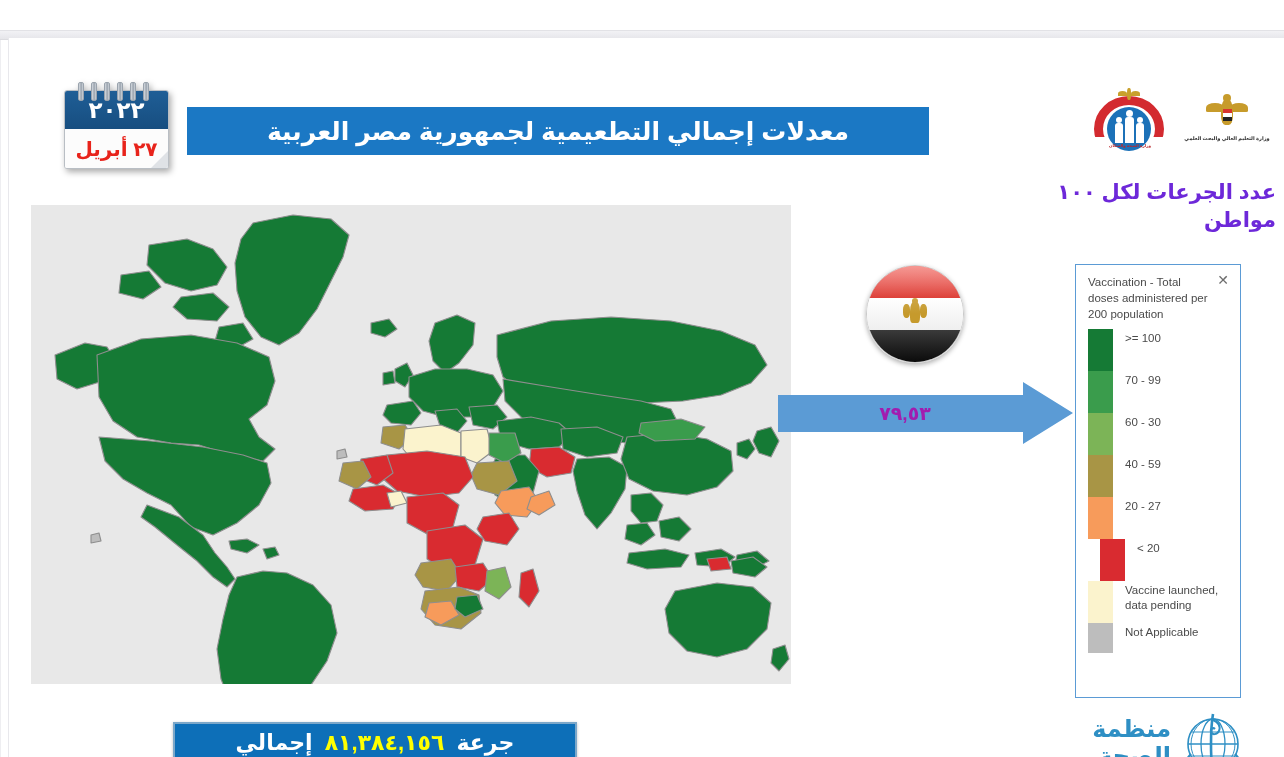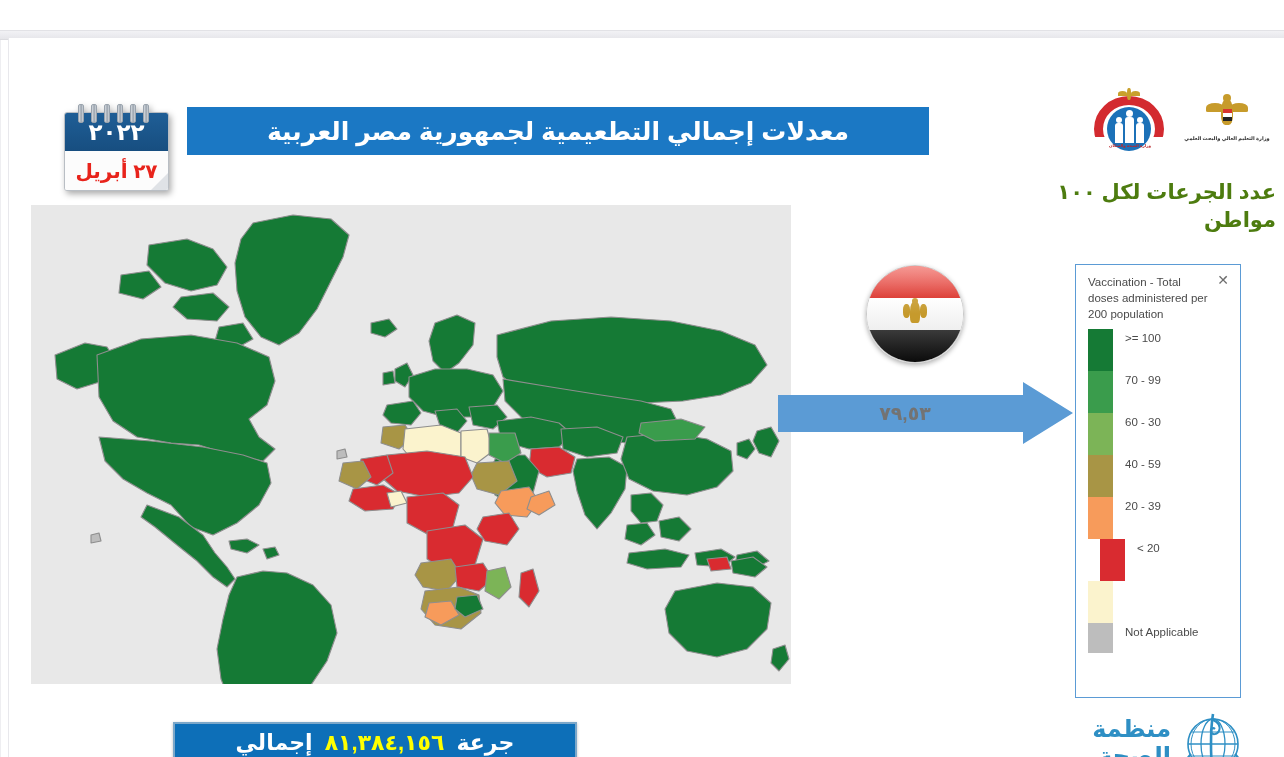--- a/index.html
+++ b/index.html
@@ -11,21 +11,21 @@
   }
   
   #top-strip{position:absolute;left:0;top:0;width:1284px;height:30px;background:#ffffff;}
   #top-divider{position:absolute;left:0;top:30px;width:1284px;height:8px;
     background:linear-gradient(#f2f2f5,#e6e6ea);border-top:1px solid #e2e2e6;border-bottom:1px solid #dcdce0;}
   #left-rule{position:absolute;left:8px;top:38px;width:1px;height:719px;background:#e8e8ec;}
   #left-rule2{position:absolute;left:0px;top:0px;width:1px;height:757px;background:#eeeef1;}
   #slide{position:absolute;left:9px;top:38px;width:1275px;height:719px;background:#fff;}
 
   
-  #calendar{position:absolute;left:55px;top:66px;width:103px;height:85px;
+  #calendar{position:absolute;left:55px;top:44px;width:103px;height:85px;
     filter:drop-shadow(2px 3px 3px rgba(0,0,0,.33));}
   .cal-body{position:absolute;left:0;top:8px;width:103px;height:77px;background:#fdfdfd;
     border:1px solid #b9bec4;border-radius:3px;overflow:hidden;}
   .cal-top{position:absolute;left:0;top:0;width:103px;height:38px;
     background:linear-gradient(#1f5e96,#174e80);display:flex;align-items:center;justify-content:center;}
   .cal-year{color:#ffffff;font-size:23px;font-weight:bold;letter-spacing:2px;line-height:1;}
   .cal-bottom{position:absolute;left:0;top:38px;width:103px;height:39px;background:#fcfcfc;
     display:flex;align-items:center;justify-content:center;}
   .cal-day{color:#e8231b;font-size:20px;font-weight:bold;line-height:1;direction:rtl;}
   .cal-fold{position:absolute;right:0;bottom:0;width:0;height:0;
@@ -60,21 +60,21 @@
   .eg-body{position:absolute;left:15px;top:4px;width:12px;height:26px;background:#c79b2b;
     border-radius:45% 45% 35% 35%;}
   .eg-head{position:absolute;left:17px;top:-1px;width:8px;height:8px;background:#c79b2b;border-radius:50%;}
   .eg-shield{position:absolute;left:17px;top:14px;width:9px;height:12px;
     background:linear-gradient(#d8352f 0 33%,#ffffff 33% 66%,#232323 66% 100%);}
   .mohe-text{position:absolute;left:0px;top:40px;width:86px;text-align:center;font-size:5px;
     color:#2a2a2a;direction:rtl;font-weight:bold;letter-spacing:.1px;}
 
   
   #right-heading{position:absolute;left:1010px;top:140px;width:265px;text-align:right;
-    direction:rtl;color:#4d7c0f;font-size:21px;font-weight:bold;line-height:1.35;padding-right:8px;
+    direction:rtl;color:#6d28d9;font-size:21px;font-weight:bold;line-height:1.35;padding-right:8px;
     box-sizing:border-box;}
 
   
   #map-frame{position:absolute;left:22px;top:167px;width:760px;height:479px;background:#e8e8e8;
     overflow:hidden;}
   #map-frame svg{display:block;width:760px;height:479px;}
 
   
   #flag-btn{position:absolute;left:857px;top:227px;width:96px;height:96px;border-radius:50%;
     overflow:hidden;box-shadow:0 2px 5px rgba(0,0,0,.32);border:1px solid #c9c9c9;}
@@ -90,21 +90,21 @@
   .flag-gloss{position:absolute;left:0;top:0;width:96px;height:48px;
     background:linear-gradient(rgba(255,255,255,.38),rgba(255,255,255,0));border-radius:50% 50% 40% 40%/60% 60% 40% 40%;}
 
   
   #callout{position:absolute;left:769px;top:344px;width:295px;height:63px;}
   #callout .arrow-shape{position:absolute;left:0;top:0;width:295px;height:63px;background:#5b9bd5;
     clip-path:polygon(0 13px,245px 13px,245px 0,295px 31px,245px 62px,245px 50px,0 50px);}
   #callout-text{position:absolute;left:0;top:13px;width:248px;height:37px;
     display:flex;align-items:center;justify-content:center;direction:rtl;
     color:#ffffff;font-size:19px;font-weight:bold;white-space:nowrap;}
-  #callout-value{color:#737373;font-weight:bold;margin-left:6px;}
+  #callout-value{color:#a21caf;font-weight:bold;margin-left:6px;}
 
   
   #legend{position:absolute;left:1066px;top:226px;width:166px;height:434px;background:#ffffff;
     border:1px solid #5b9bd5;box-sizing:border-box;padding:10px 10px 6px 12px;}
   #legend-title{font-size:11.5px;color:#4a4a4a;line-height:1.38;width:120px;}
   #legend-close{position:absolute;right:10px;top:8px;width:14px;height:14px;cursor:pointer;
     color:#6d6d6d;font-size:14px;line-height:14px;text-align:center;}
   #legend-items{position:absolute;left:12px;top:64px;width:150px;}
   .leg-row{position:relative;display:flex;align-items:flex-start;}
   .leg-sw{width:25px;flex:0 0 25px;}
@@ -340,28 +340,29 @@
         <div class="leg-row" style="height: 42px;">
           <div class="leg-sw" style="height: 42px; background: rgb(124, 180, 87);"></div>
           <div class="leg-lb">60 - 30</div>
         </div>
         <div class="leg-row" style="height: 42px;">
           <div class="leg-sw" style="height: 42px; background: rgb(168, 149, 69);"></div>
           <div class="leg-lb">40 - 59</div>
         </div>
         <div class="leg-row" style="height: 42px;">
           <div class="leg-sw" style="height: 42px; background: rgb(247, 155, 91);"></div>
-          <div class="leg-lb">20 - 39</div>
+          <div class="leg-lb">20 - 27</div>
         </div>
         <div class="leg-row" style="height: 42px; padding-left: 12px;">
           <div class="leg-sw" style="height: 42px; background: rgb(217, 43, 48);"></div>
           <div class="leg-lb">&lt; 20</div>
         </div>
         <div class="leg-row" style="height: 42px;">
           <div class="leg-sw" style="height: 42px; background: rgb(251, 243, 205);"></div>
+          <div class="leg-lb">Vaccine launched, data pending</div>
         </div>
         <div class="leg-row" style="height: 30px;">
           <div class="leg-sw" style="height: 30px; background: rgb(189, 189, 189);"></div>
           <div class="leg-lb">Not Applicable</div>
         </div>
       </div>
   </div>
 
   <div id="total-box">
     <div id="total-text">

